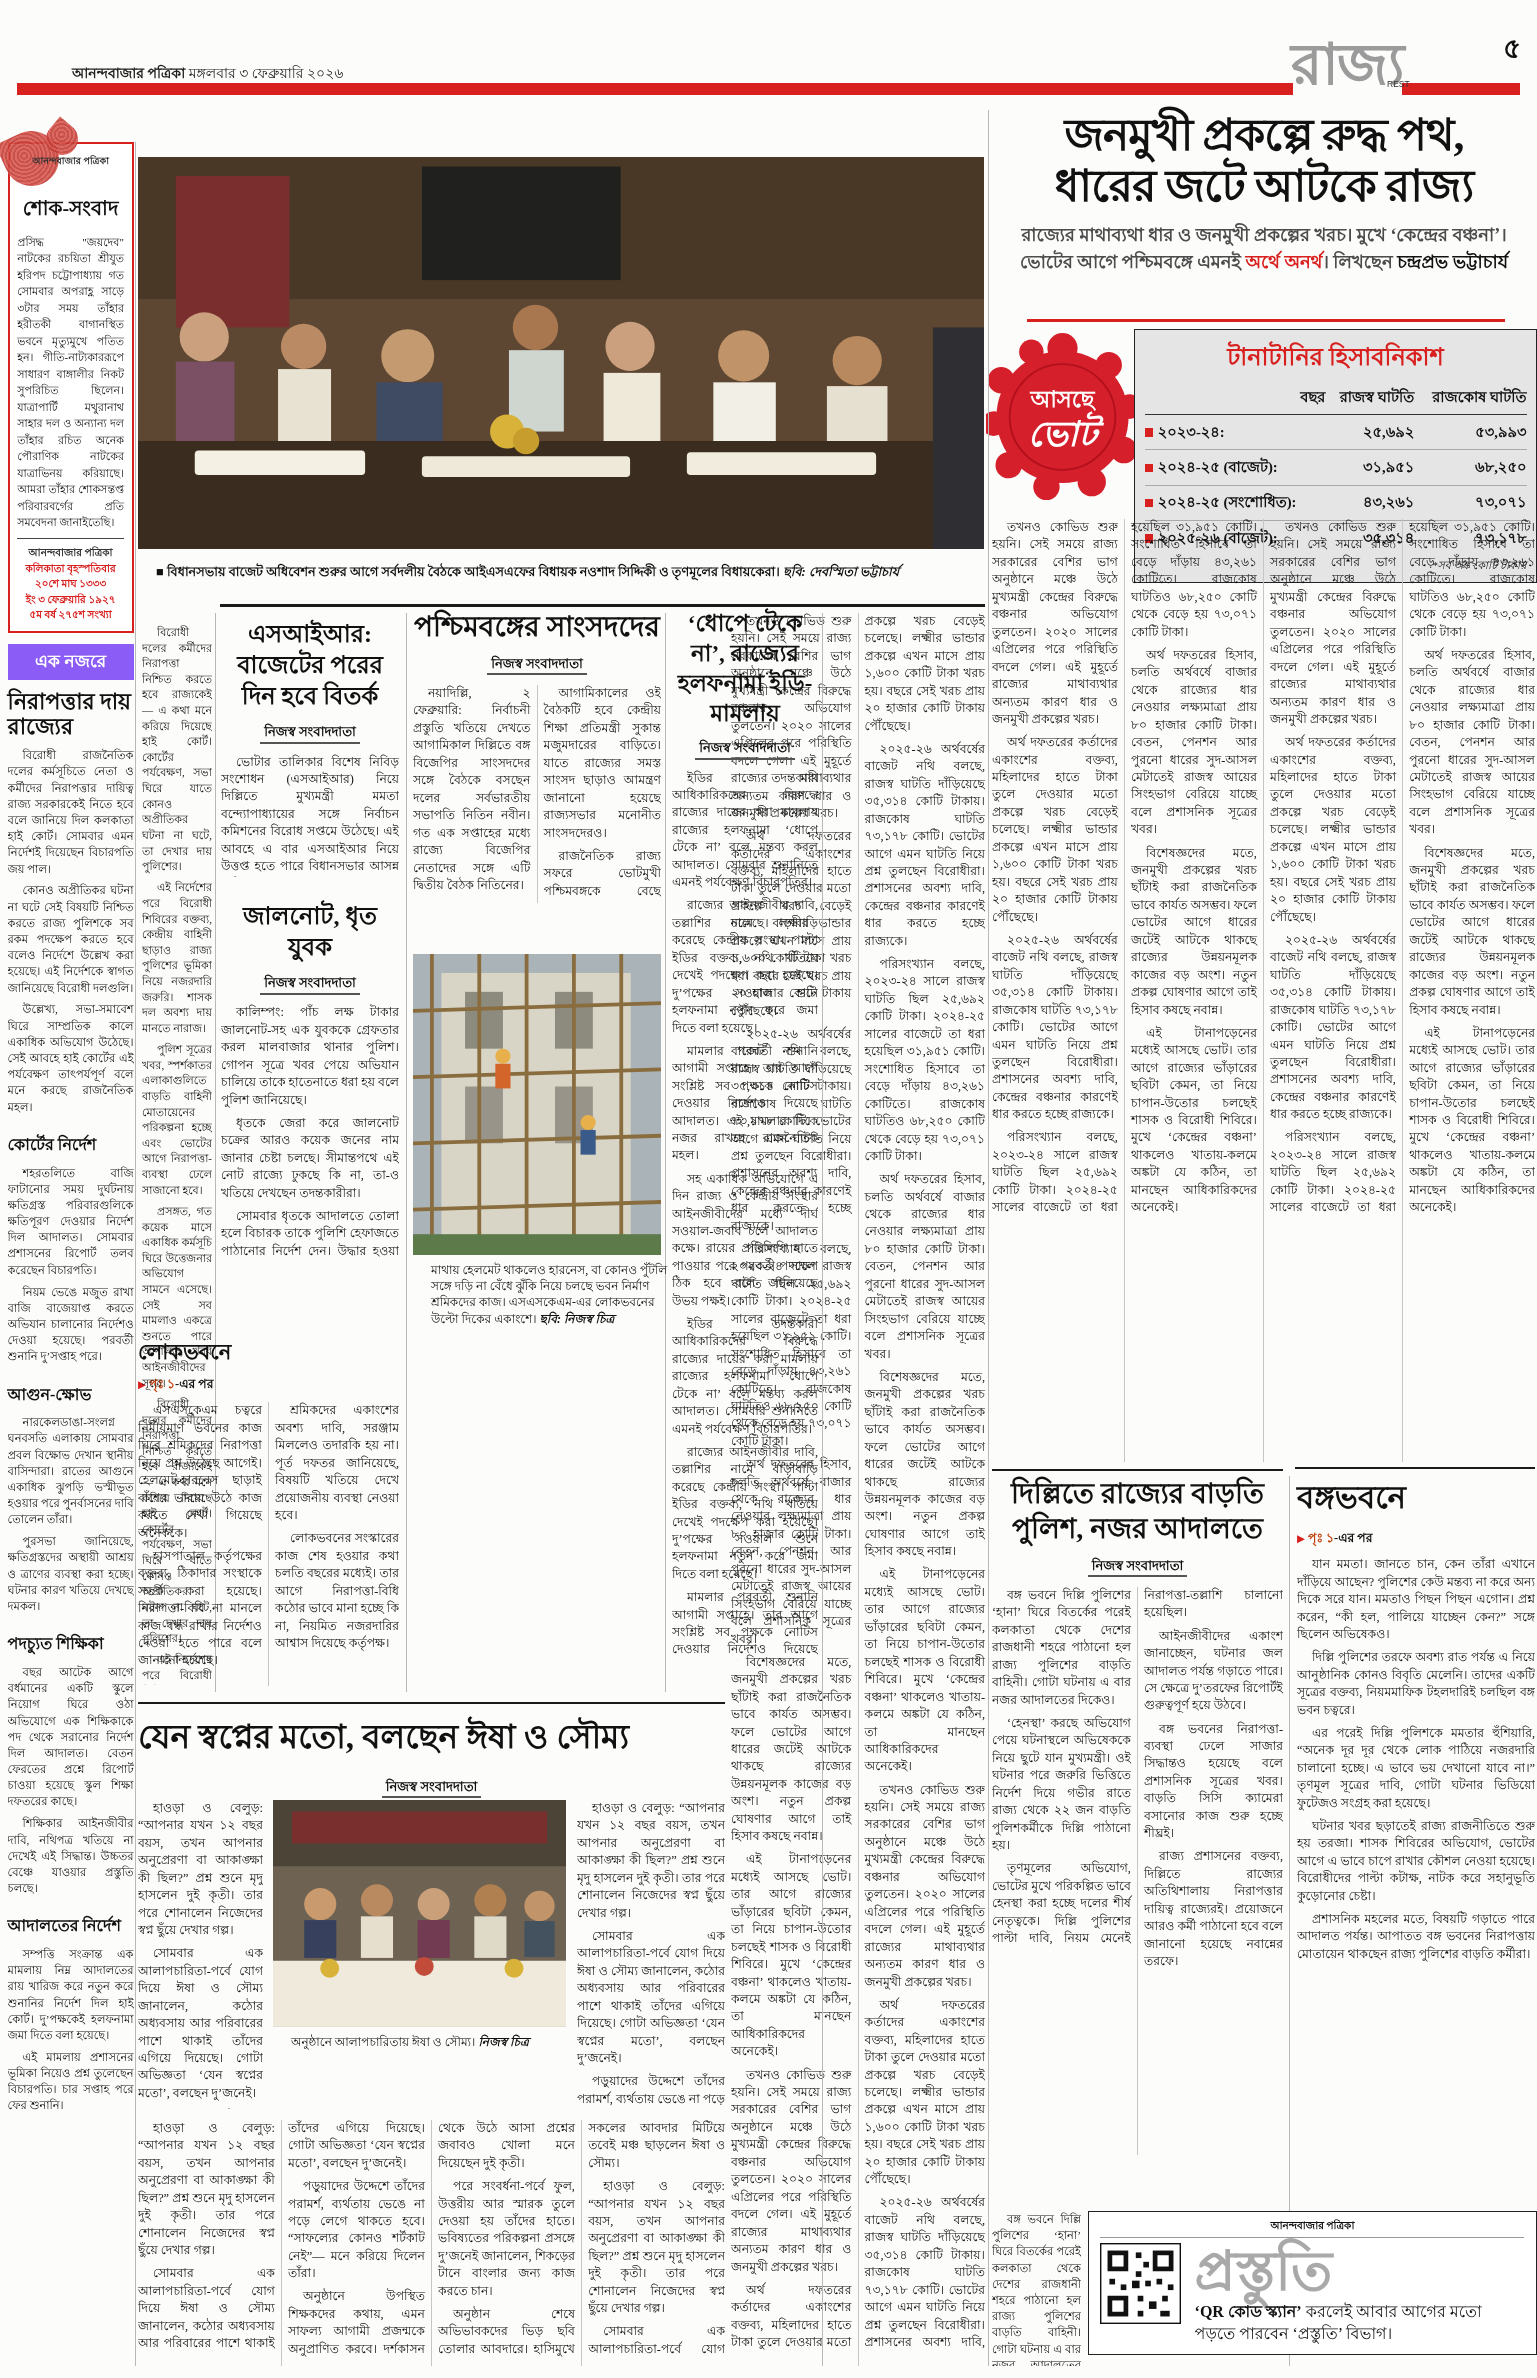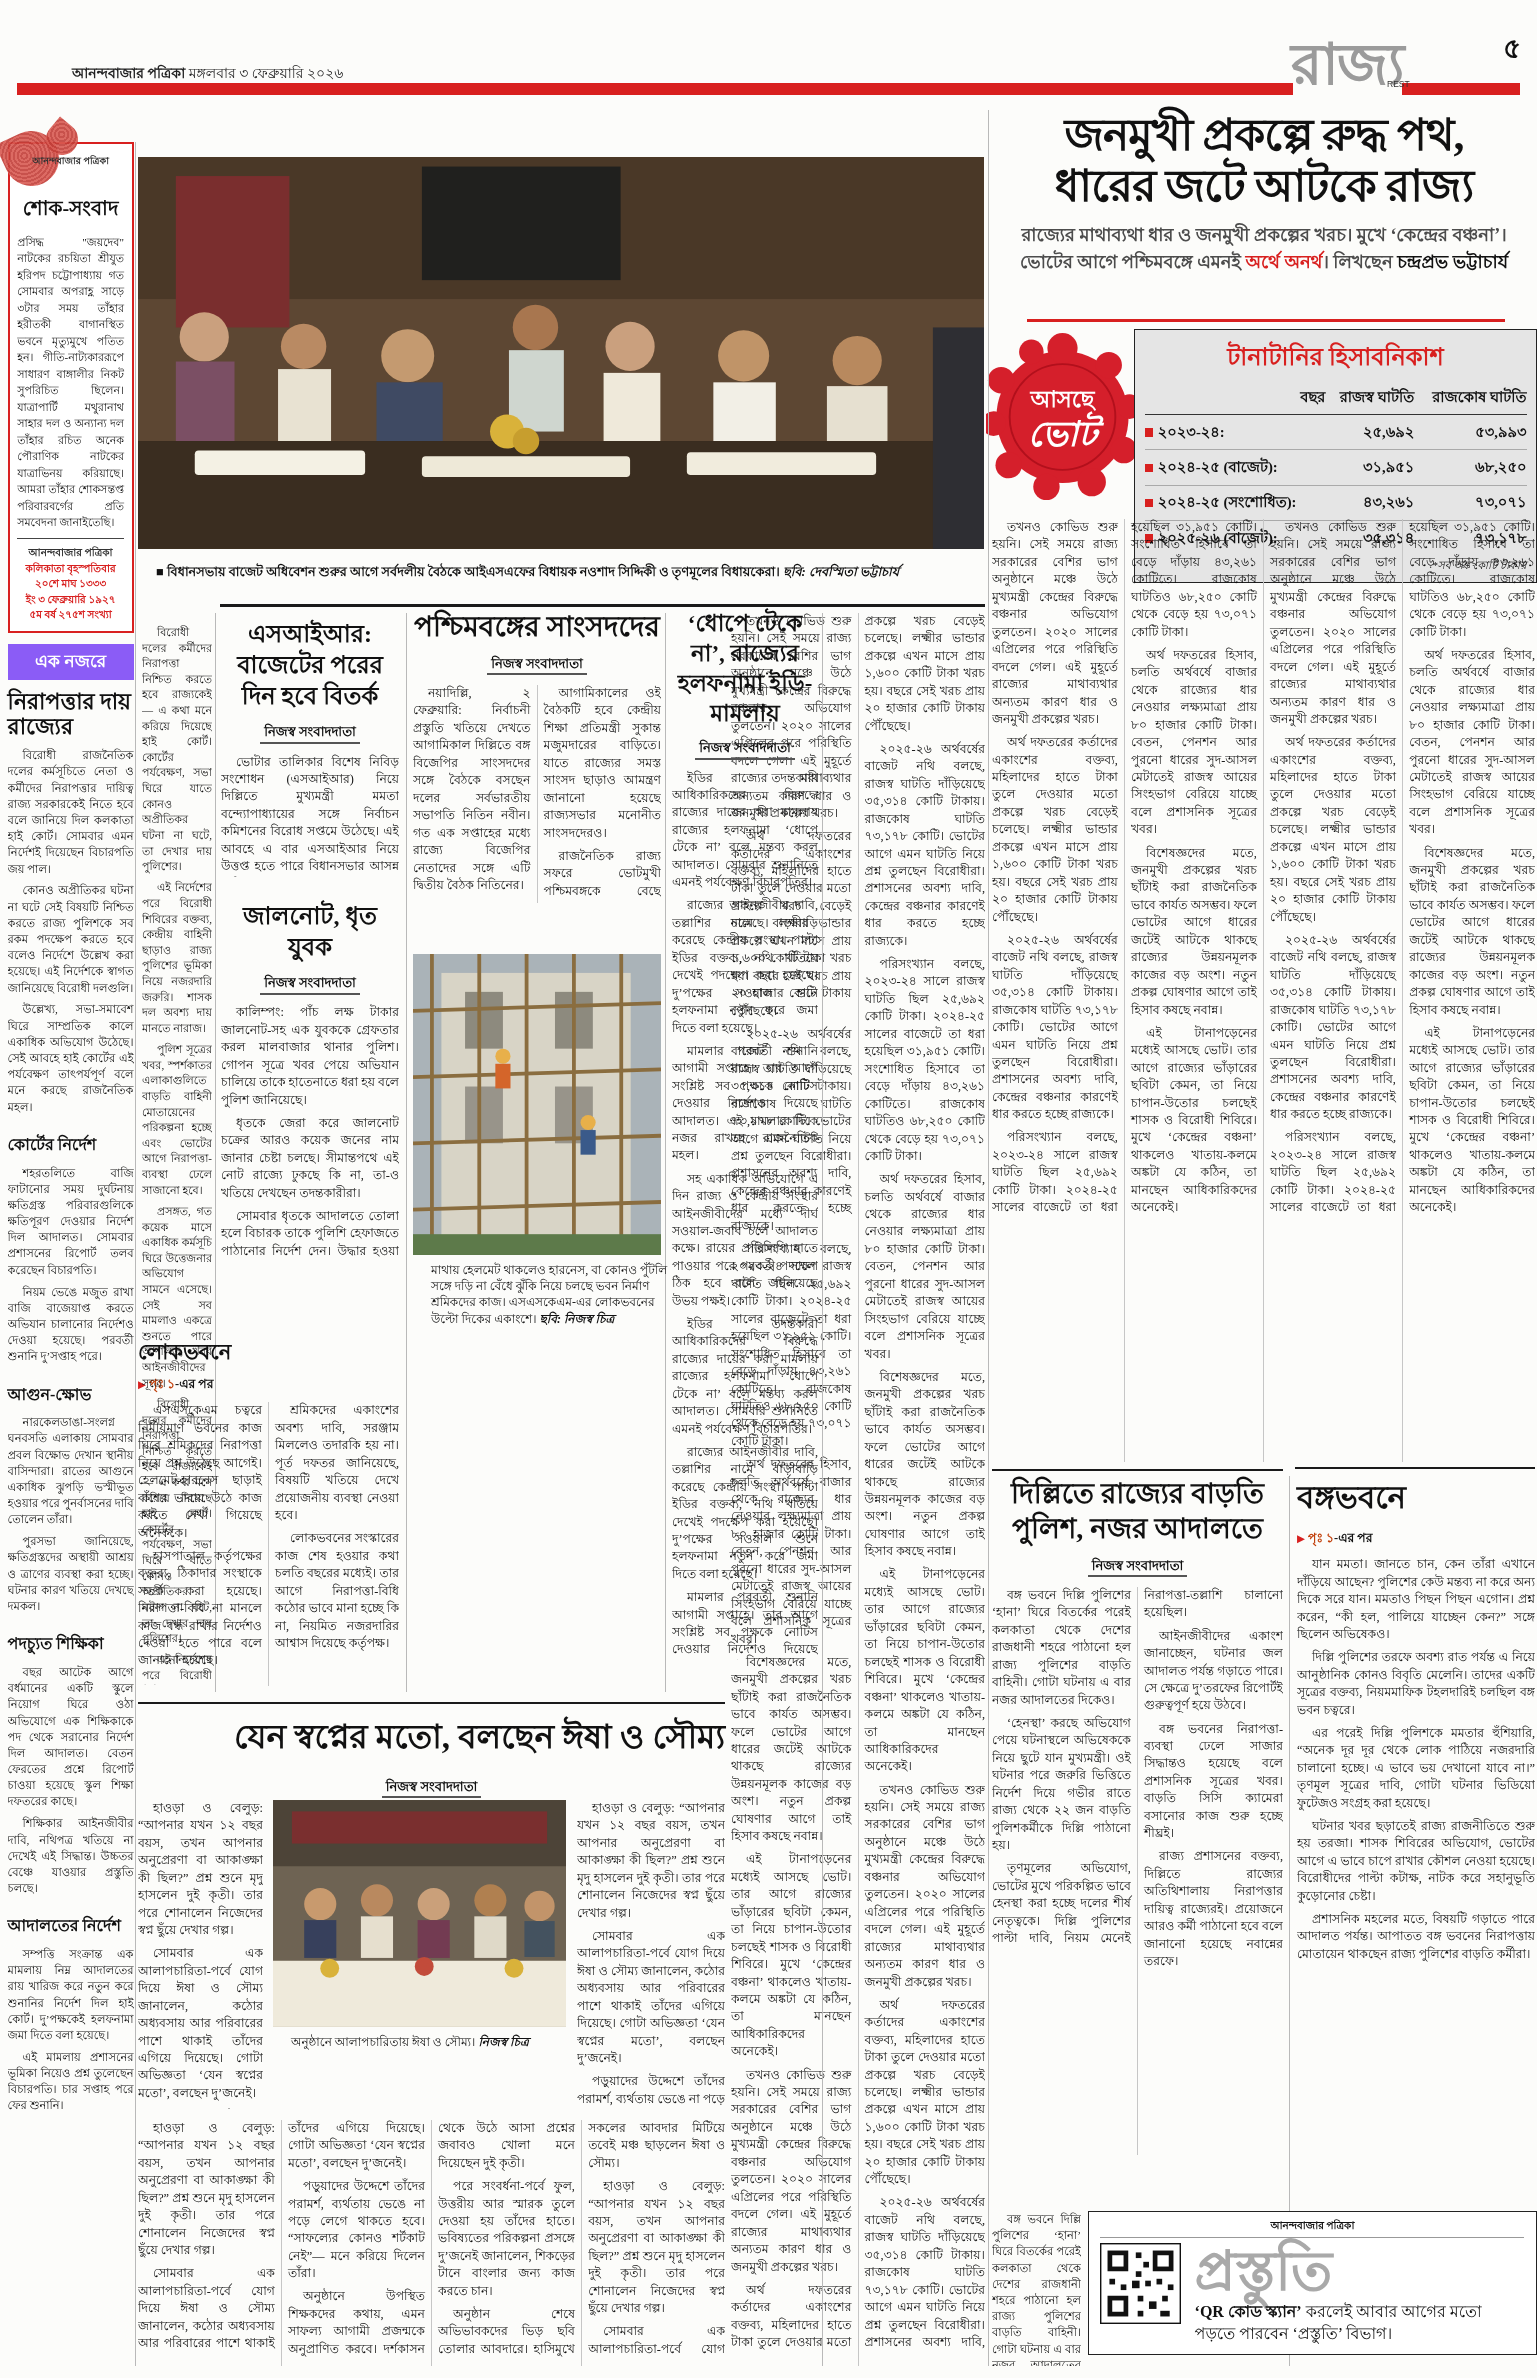--- a/index.html
+++ b/index.html
@@ -355,21 +355,21 @@
     <div class="col cols-2" style="height:284px;">
         <p>এসএসকেএম চত্বরে নির্মীয়মাণ ভবনের কাজ ঘিরে শ্রমিকদের নিরাপত্তা নিয়ে প্রশ্ন উঠেছে আগেই। হেলমেট-হারনেস ছাড়াই বাঁশের ভারায় উঠে কাজ করতে দেখা গিয়েছে অনেককে।</p>
         <p>হাসপাতাল কর্তৃপক্ষের বক্তব্য, ঠিকাদার সংস্থাকে সতর্ক করা হয়েছে। নিরাপত্তা-বিধি না মানলে কাজ বন্ধ রাখার নির্দেশও দেওয়া হতে পারে বলে জানানো হয়েছে।</p>
         <p>শ্রমিকদের একাংশের অবশ্য দাবি, সরঞ্জাম মিললেও তদারকি হয় না। পূর্ত দফতর জানিয়েছে, বিষয়টি খতিয়ে দেখে প্রয়োজনীয় ব্যবস্থা নেওয়া হবে।</p>
         <p>লোকভবনের সংস্কারের কাজ শেষ হওয়ার কথা চলতি বছরের মধ্যেই। তার আগে নিরাপত্তা-বিধি কঠোর ভাবে মানা হচ্ছে কি না, নিয়মিত নজরদারির আশ্বাস দিয়েছে কর্তৃপক্ষ।</p>
       </div>
   </div>
 
   <div class="rule-h" style="left:138px;top:1702px;width:587px;height:1.9px;"></div>
   <div class="abs" style="left:138px;top:1711px;width:587px;">
-    <div style="font-size:33px;font-weight:bold;text-align:right;">যেন স্বপ্নের মতো, বলছেন ঈষা ও সৌম্য</div>
+    <div style="font-size:33px;font-weight:bold;text-align:left;">যেন স্বপ্নের মতো, বলছেন ঈষা ও সৌম্য</div>
     <div class="byline"><span>নিজস্ব সংবাদদাতা</span></div>
   </div>
   <div class="abs col" style="left:138px;top:1800px;width:125px;height:309px;">
       <p>হাওড়া ও বেলুড়: “আপনার যখন ১২ বছর বয়স, তখন আপনার অনুপ্রেরণা বা আকাঙ্ক্ষা কী ছিল?” প্রশ্ন শুনে মৃদু হাসলেন দুই কৃতী। তার পরে শোনালেন নিজেদের স্বপ্ন ছুঁয়ে দেখার গল্প।</p>
       <p>সোমবার এক আলাপচারিতা-পর্বে যোগ দিয়ে ঈষা ও সৌম্য জানালেন, কঠোর অধ্যবসায় আর পরিবারের পাশে থাকাই তাঁদের এগিয়ে দিয়েছে। গোটা অভিজ্ঞতা ‘যেন স্বপ্নের মতো’, বলছেন দু’জনেই।</p>
       <p>পড়ুয়াদের উদ্দেশে তাঁদের পরামর্শ, ব্যর্থতায় ভেঙে না পড়ে লেগে থাকতে হবে। “সাফল্যের কোনও শর্টকাট নেই”— মনে করিয়ে দিলেন তাঁরা।</p>
     </div>
   <div class="photo" style="left:273px;top:1800px;width:293px;height:227px;background:#7d7463;">
     <svg width="293" height="227" viewBox="0 0 310 240">
       <rect width="310" height="240" fill="#6e6353"></rect>

